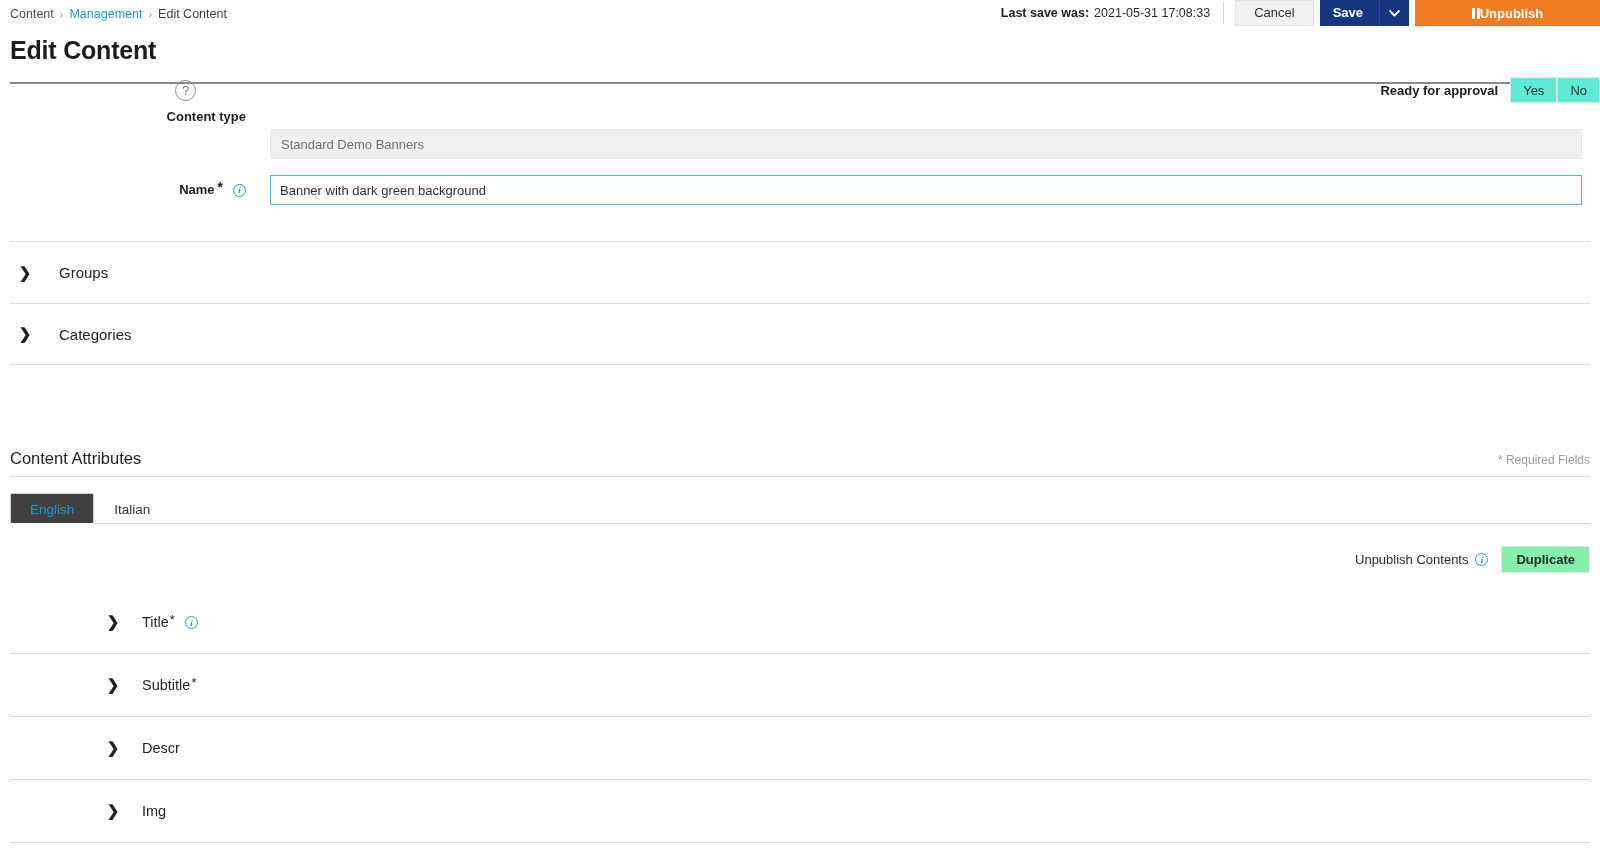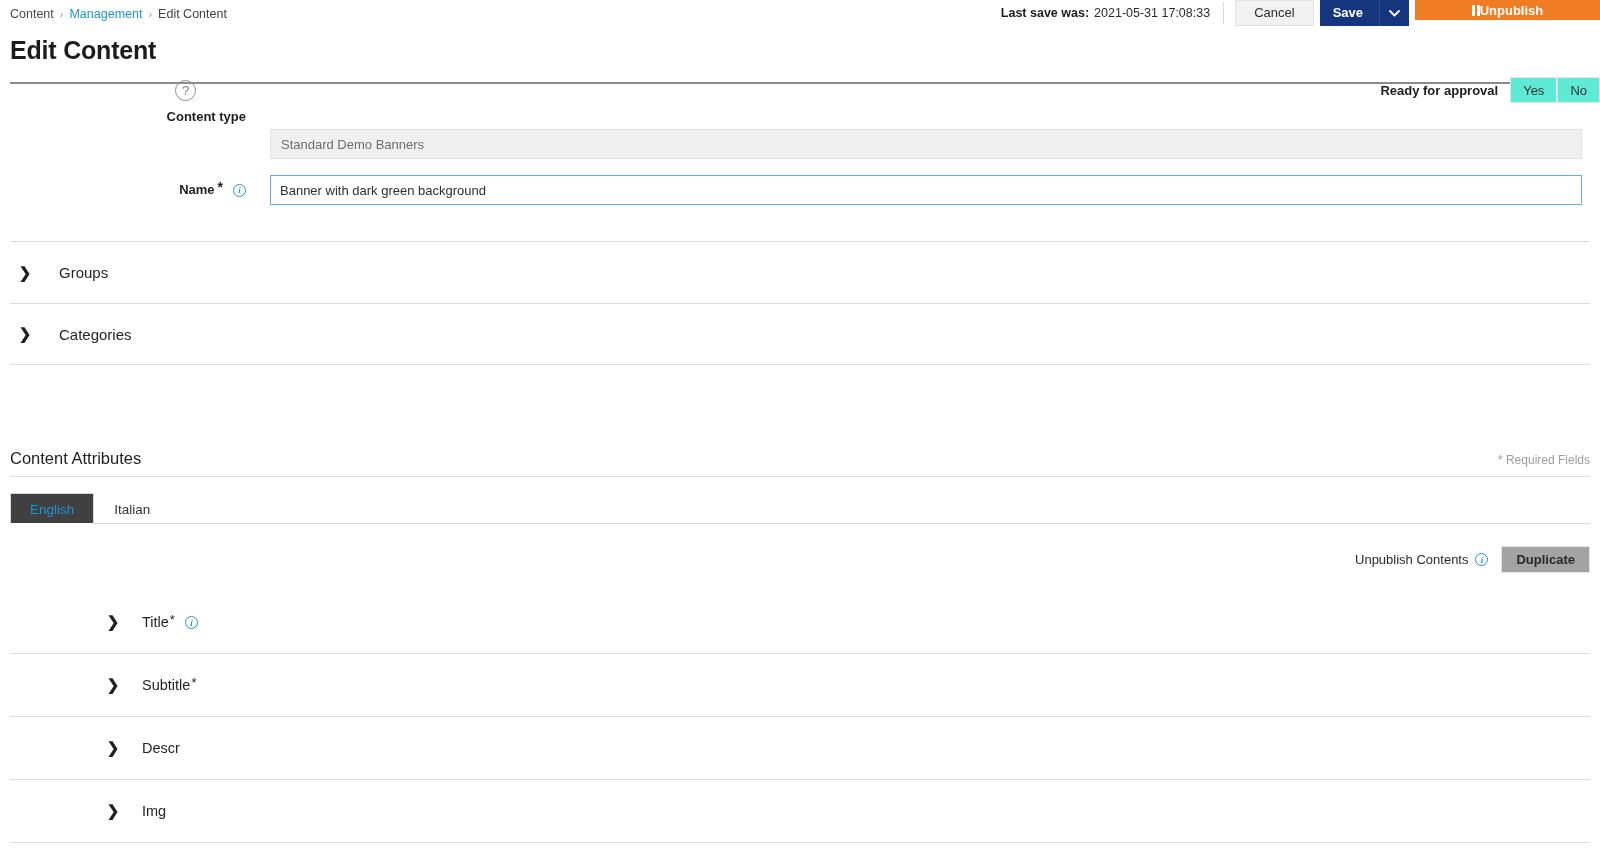--- a/index.html
+++ b/index.html
@@ -88,21 +88,21 @@
     display: flex;
     align-items: center;
     justify-content: center;
     border-left: 1px solid #2b4a92;
   }
   .btn-unpublish {
     background: #f07d23;
     color: #ffffff;
     font-size: 13px;
     font-weight: bold;
-    height: 20px;
+    height: 26px;
     display: flex;
     align-items: center;
     justify-content: center;
     padding: 8px 26px;
     cursor: pointer;
     border: none;
     min-width: 185px;
   }
   .pause-icon { display: inline-flex; gap: 2px; }
   .pause-icon i { display: block; width: 3px; height: 11px; background: #fff; }
@@ -296,21 +296,21 @@
 
   .dup-row {
     margin: 22px 10px 0 10px;
     display: flex;
     align-items: center;
     justify-content: flex-end;
     gap: 0;
   }
   .dup-label { font-size: 13px; color: #2a2a2a; }
   .btn-duplicate {
-    background: #a3a3a3;
+    background: #86efac;
     border: 1px solid #e6e6e6;
     font-size: 13px;
     font-weight: bold;
     color: #2a2a2a;
     height: 27px;
     padding: 0 14px;
     margin-left: 13px;
     cursor: pointer;
     font-family: "Liberation Sans", sans-serif;
   }

